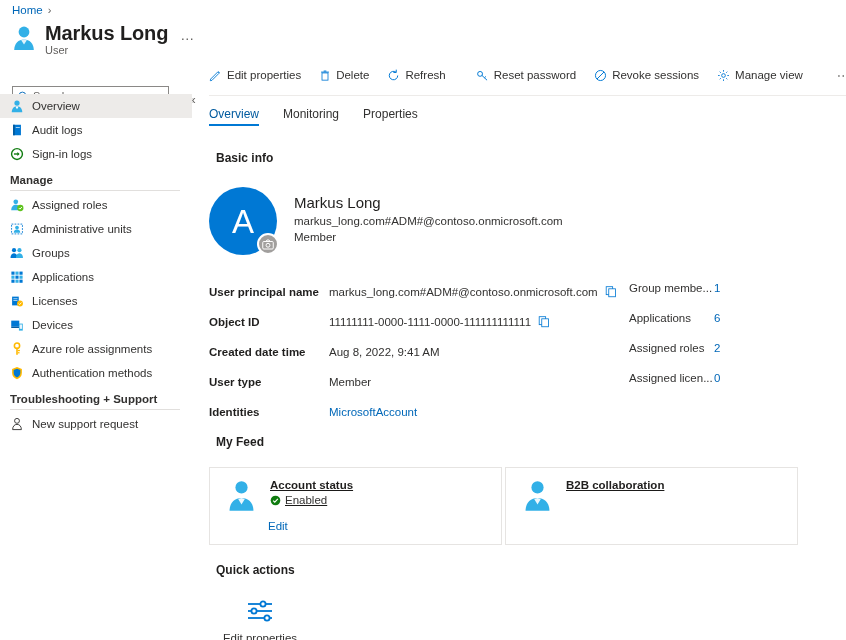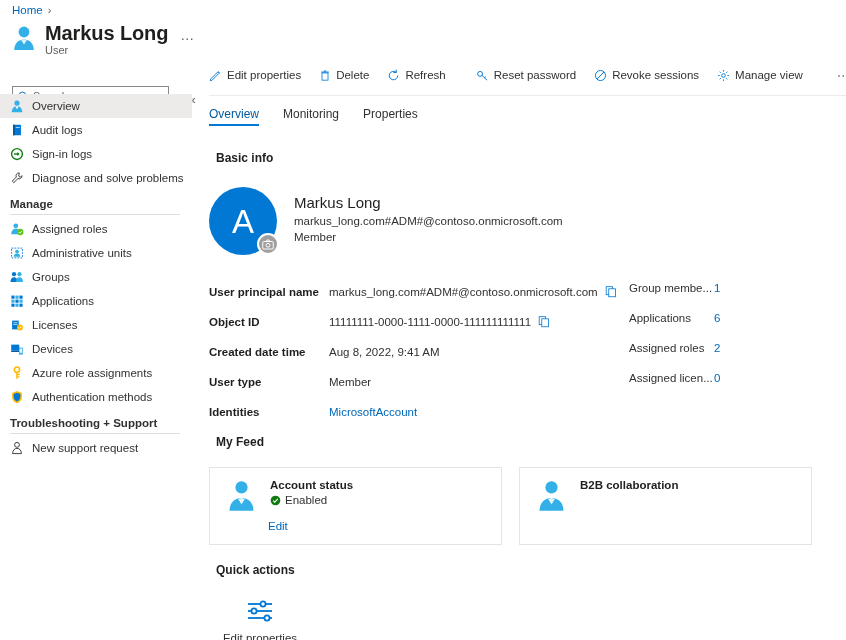--- a/index.html
+++ b/index.html
@@ -171,21 +171,21 @@
     display: flex; align-items: center;
     height: 23px; margin-bottom: 7px;
   }
   .stat-label {
     width: 85px; font-size: 11.5px; color: #323130;
     white-space: nowrap; overflow: hidden;
   }
   .stat-value { font-size: 11.5px; color: #0067b8; cursor: pointer; }
 
   
-  .cards { display: flex; gap: 17px; }
+  .cards { display: flex; gap: 3px; text-decoration: underline; }
   .card {
     width: 293px; height: 78px;
     border: 1px solid #e6e4e2; background: #fff;
     position: relative; padding: 11px 0 0 16px;
   }
   .card-head { display: flex; align-items: flex-start; gap: 13px; }
   .card-person { flex: none; }
   .card-title { font-size: 11.5px; font-weight: 600; color: #201f1e; }
   .card-status {
     display: flex; align-items: center; gap: 4px;
@@ -265,26 +265,20 @@
 
     <div class="nav-item">
       <svg class="ico" viewBox="0 0 16 16">
         <circle cx="8" cy="8" r="6.2" fill="none" stroke="#107c10" stroke-width="1.6"></circle>
         <path d="M4.5 8 H10" stroke="#107c10" stroke-width="1.6"></path>
         <path d="M8.4 5.6 L11 8 L8.4 10.4 Z" fill="#107c10"></path>
       </svg>
       <span>Sign-in logs</span>
     </div>
 
-    <div class="nav-item">
-      <svg class="ico" viewBox="0 0 16 16">
-        <path d="M10.6 2.2 a3.3 3.3 0 0 0 -3.4 4.7 L2.6 11.5 l1.8 1.8 l4.6-4.6 a3.3 3.3 0 0 0 4.6-3.4 l-2 2 l-1.6-1.6 Z" fill="none" stroke="#3b3a39" stroke-width="1.1" stroke-linejoin="round"></path>
-      </svg>
-      <span>Diagnose and solve problems</span>
-    </div>
 
     <div class="nav-section">Manage</div>
     <div class="nav-divider"></div>
 
     <div class="nav-item">
       <svg class="ico" viewBox="0 0 16 16">
         <circle cx="6.6" cy="4.4" r="2.7" fill="#32b0e7"></circle>
         <path d="M1.4 14 C1.4 10 3.8 7.8 6.6 7.8 C9.4 7.8 11.8 10 11.8 14 Z" fill="#32b0e7"></path>
         <circle cx="11.8" cy="11.4" r="3.6" fill="#5fc31f"></circle>
         <path d="M10.1 11.5 l1.2 1.2 l2.3-2.4" stroke="#fff" stroke-width="1.1" fill="none"></path>

